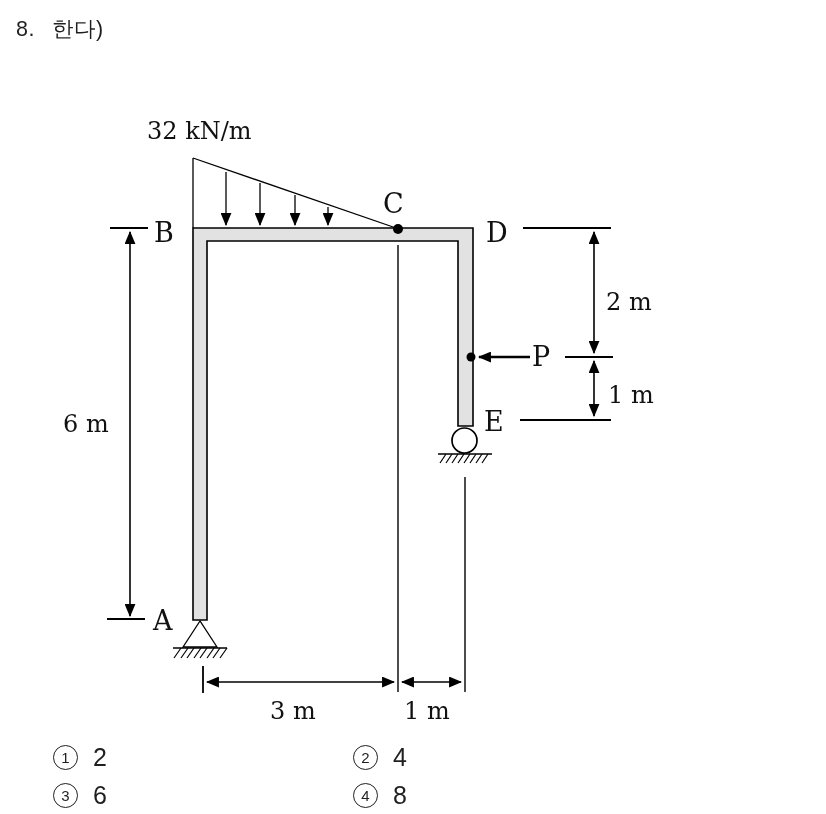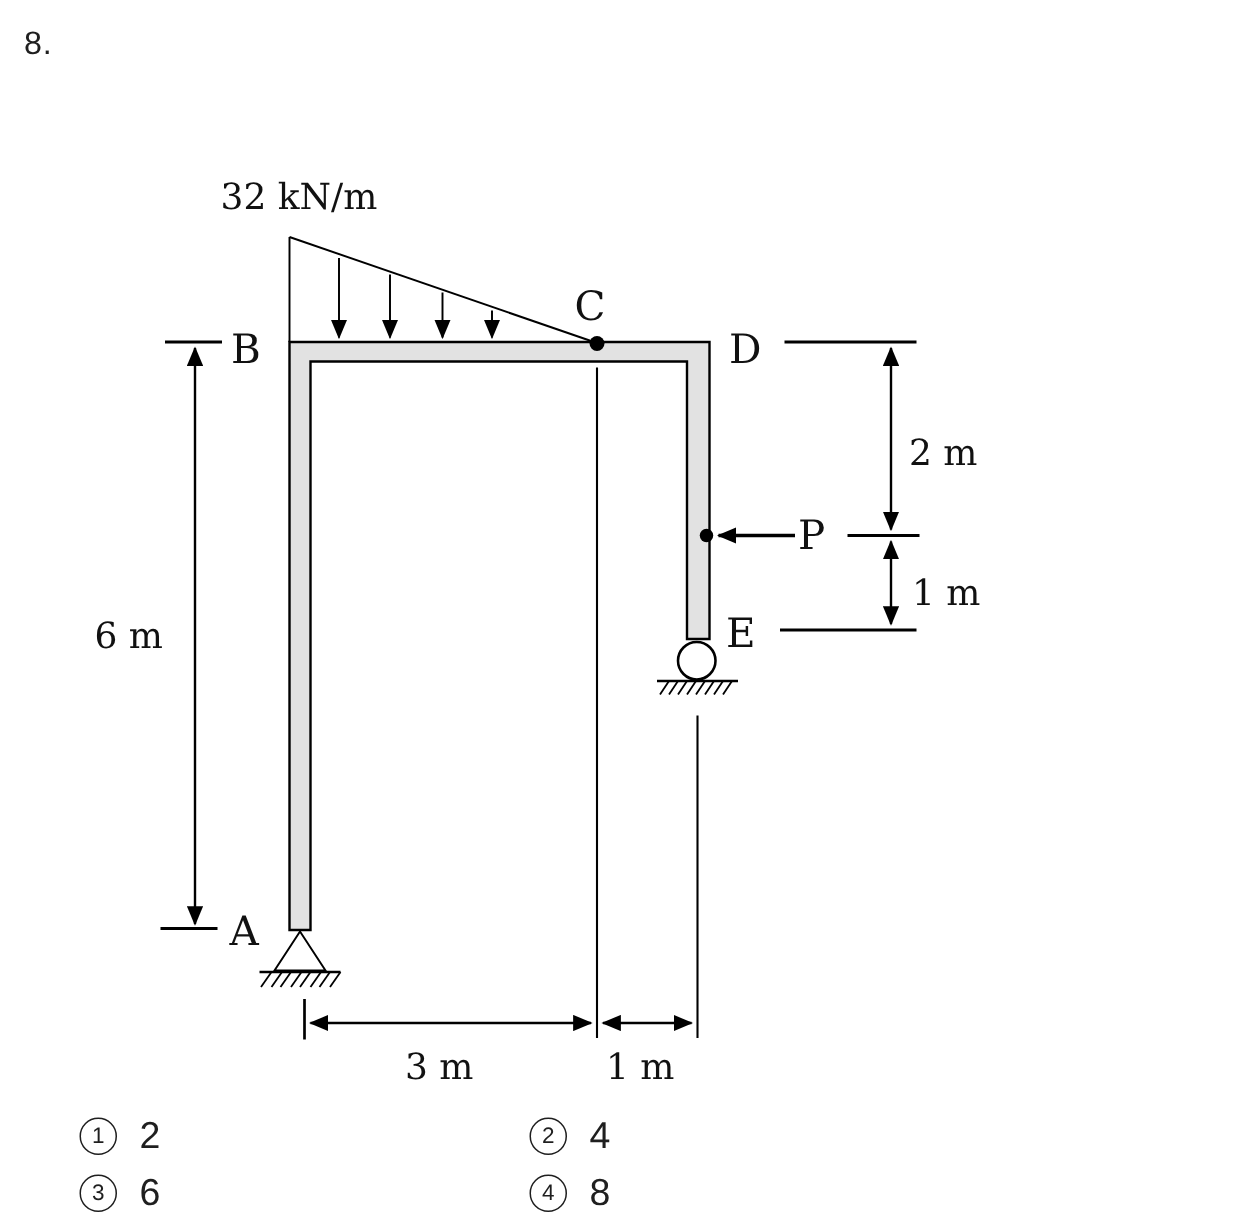--- a/index.html
+++ b/index.html
@@ -37,20 +37,21 @@
   .c4 { left:353px; top:781px; }
 </style>
 </head>
 <body>
 
 <div class="page">
 
   <div class="question">
     <span class="q-num">8.</span>
     <div class="q-text">
+      <div>한다)</div>
     </div>
   </div>
 
   <svg class="diagram" width="826" height="814" viewBox="0 0 826 814">
     <defs>
       <marker id="ah" viewBox="0 0 12 10" markerWidth="13" markerHeight="11" markerUnits="userSpaceOnUse" refX="11" refY="5" orient="auto-start-reverse">
         <path d="M0,0 L12,5 L0,10 Z" fill="#000"></path>
       </marker>
     </defs>
 

